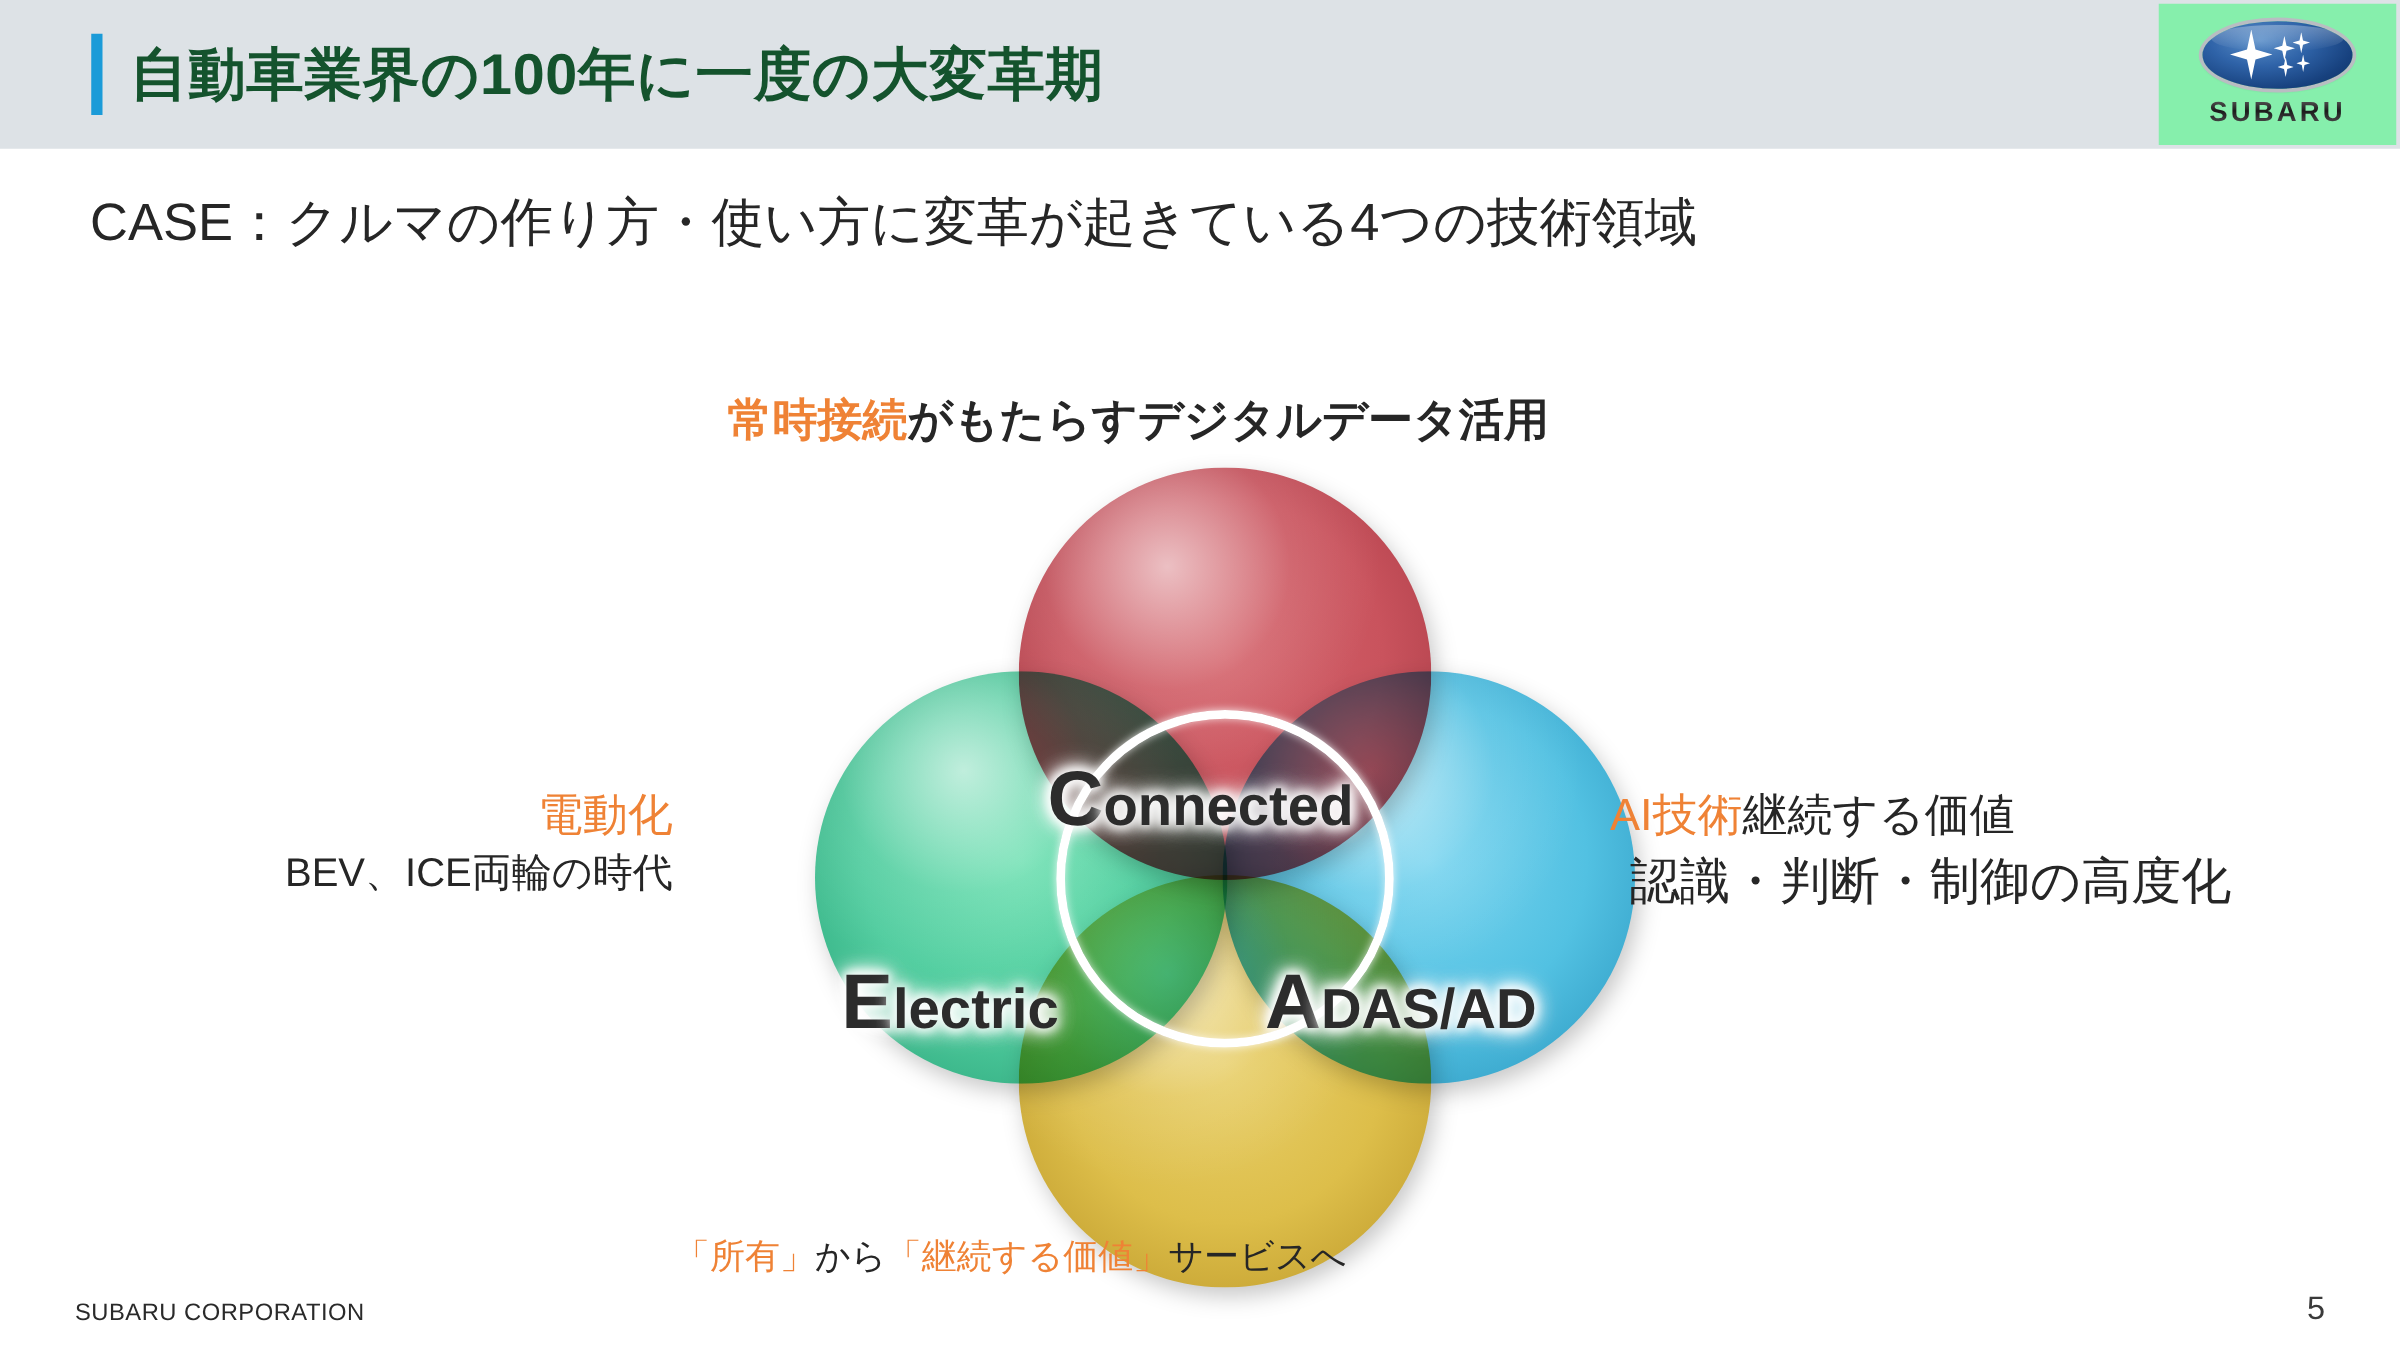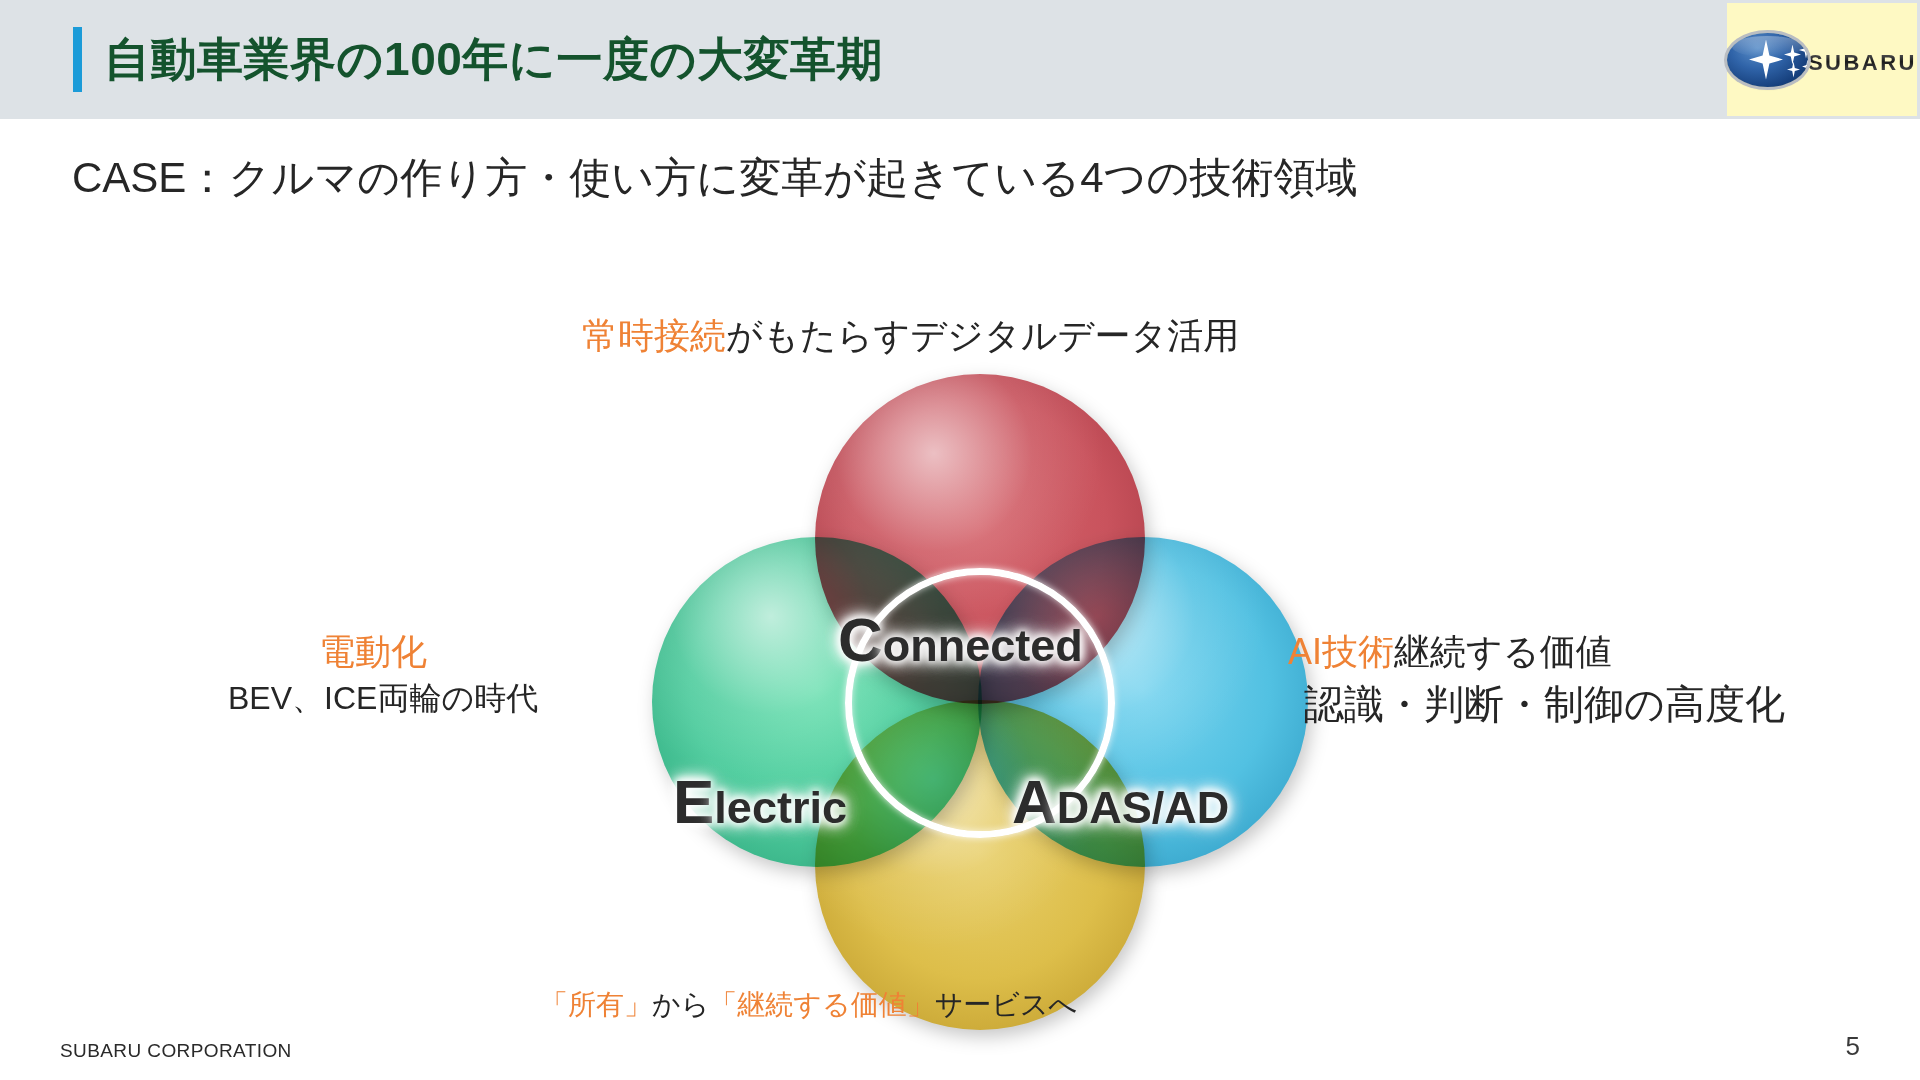--- a/index.html
+++ b/index.html
@@ -41,23 +41,23 @@
     font-weight: bold;
     letter-spacing: 0.5px;
     color: #14532d;
     white-space: nowrap;
   }
   .logo-box {
     position: absolute;
     right: 3px; top: 3px;
     width: 190px;
     height: 113px;
-    background: #fef9c3;
+    background: #86efac;
     display: flex;
-    flex-direction: row;
+    flex-direction: column;
     align-items: center;
     justify-content: center;
   }
   .logo-oval {
     position: relative;
     width: 120px;
     height: 54px;
     border-radius: 50%;
     background: radial-gradient(ellipse at 38% 28%, #5b8fc9 0%, #2f63a8 38%, #17417e 72%, #0d2f60 100%);
     box-shadow: 0 0 0 3px #b9bdc2, 0 1px 3px rgba(0,0,0,0.45);
@@ -172,29 +172,29 @@
   
   .callout {
     position: absolute;
     white-space: nowrap;
     color: #262626;
   }
   .hl { color: #ef8235; }
   .callout-top {
     left: 582px; top: 312px;
     font-size: 36px;
-    font-weight: 400;
+    font-weight: 700;
     text-align: right;
   }
   .callout-left {
     left: 208px; top: 628px;
     font-size: 36px;
     font-weight: 500;
   }
-  .callout-left .line1 { display: block; text-align: center; }
+  .callout-left .line1 { display: block; text-align: right; }
   .callout-left .line2 { display: block; font-size: 32px; padding-left: 20px; }
   .callout-right {
     left: 1288px; top: 628px;
     font-size: 36px;
     font-weight: 500;
   }
   .callout-right .line1 { display: block; }
   .callout-right .line2 { display: block; font-size: 40px; padding-left: 16px; }
   .callout-bottom {
     left: 540px; top: 986px;

